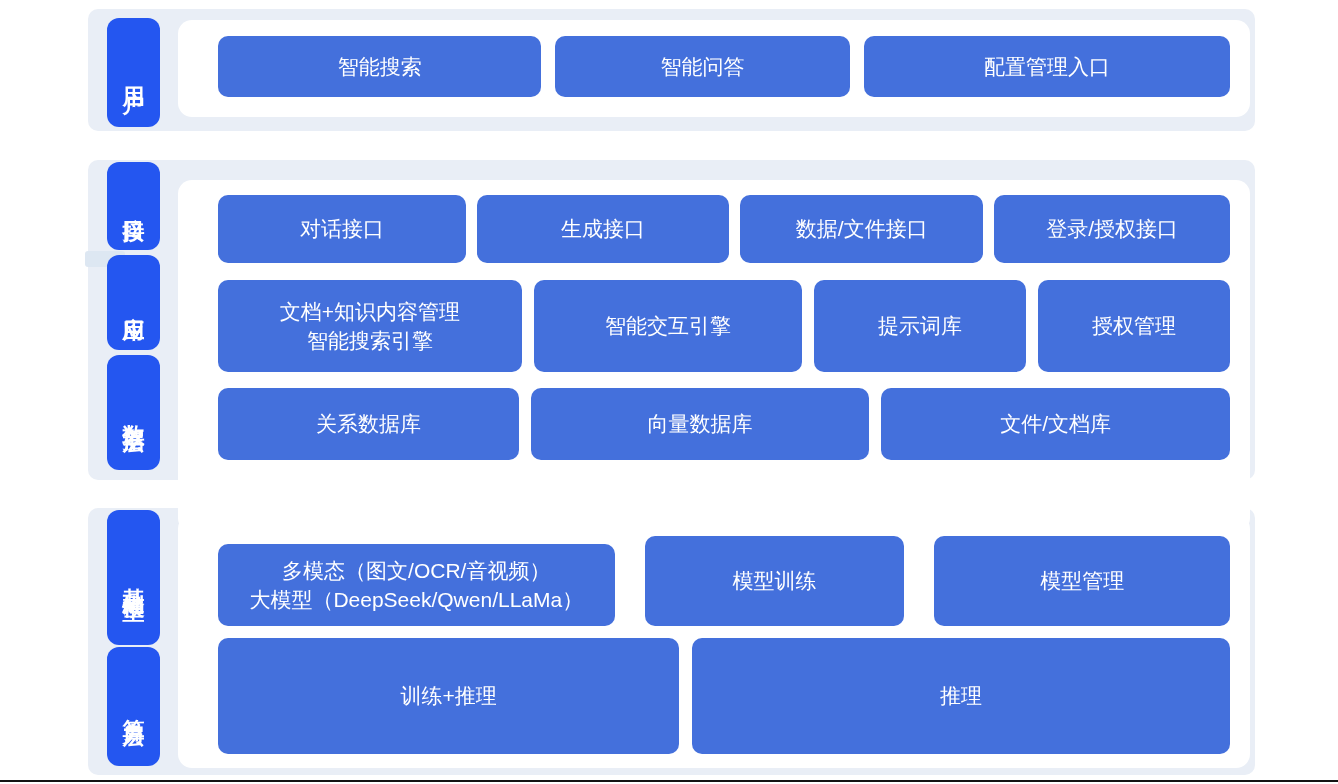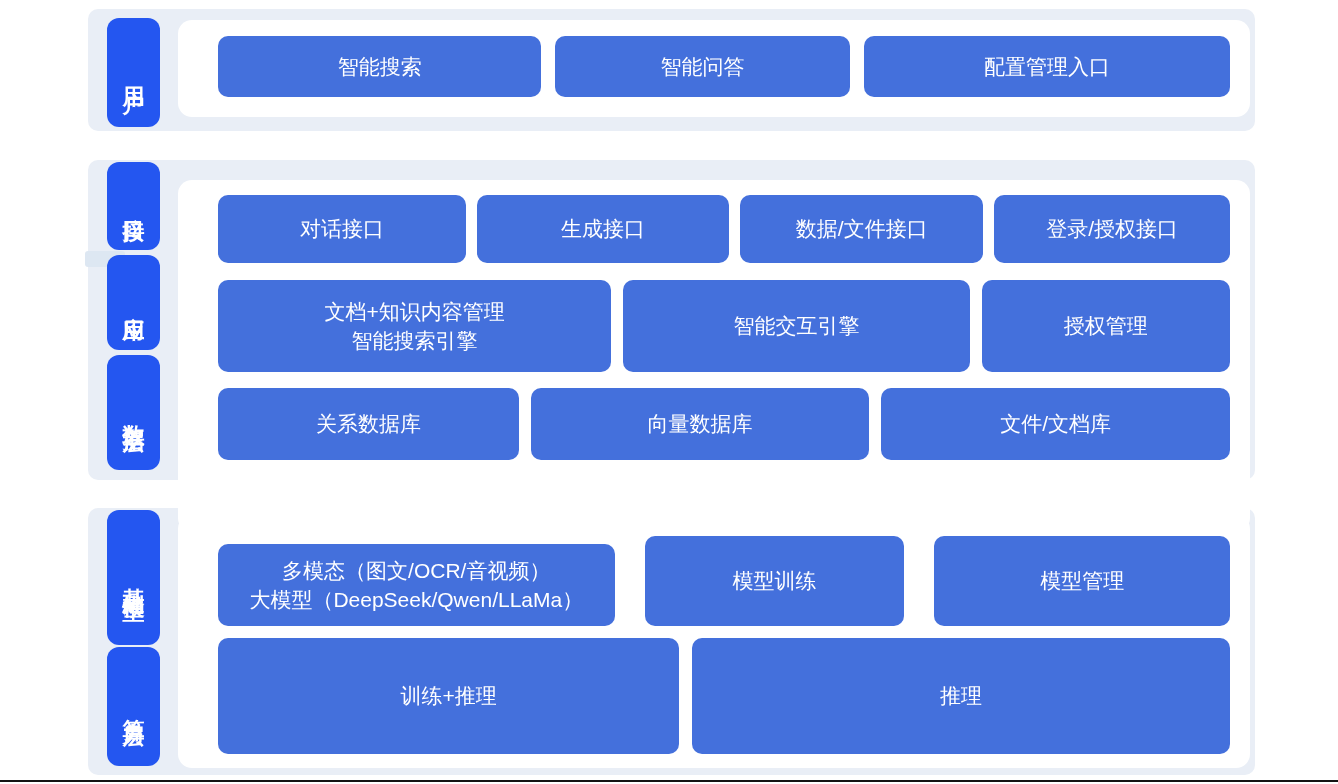--- a/index.html
+++ b/index.html
@@ -135,20 +135,23 @@
       </div>
     </div>
     <div class="row" style="top:100px; height:92px; gap:12px;">
       <div class="box" style="flex:304 0 0;">
         <span>文档+知识内容管理</span>
         <span>智能搜索引擎</span>
       </div>
       <div class="box" style="flex:268 0 0;">
         <span>智能交互引擎</span>
       </div>
+      <div class="box" style="flex:212 0 0;">
+        <span>提示词库</span>
+      </div>
       <div class="box" style="flex:192 0 0;">
         <span>授权管理</span>
       </div>
     </div>
     <div class="row" style="top:208px; height:72px; gap:12px;">
       <div class="box" style="flex:302 0 0;">
         <span>关系数据库</span>
       </div>
       <div class="box" style="flex:340 0 0;">
         <span>向量数据库</span>

